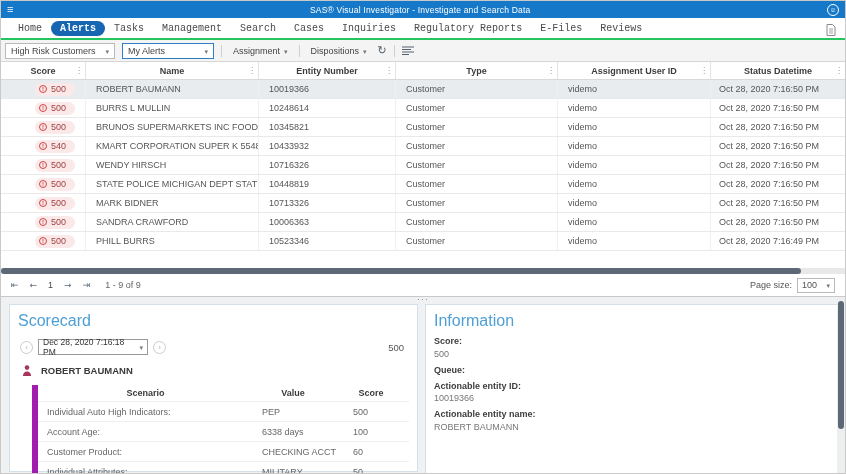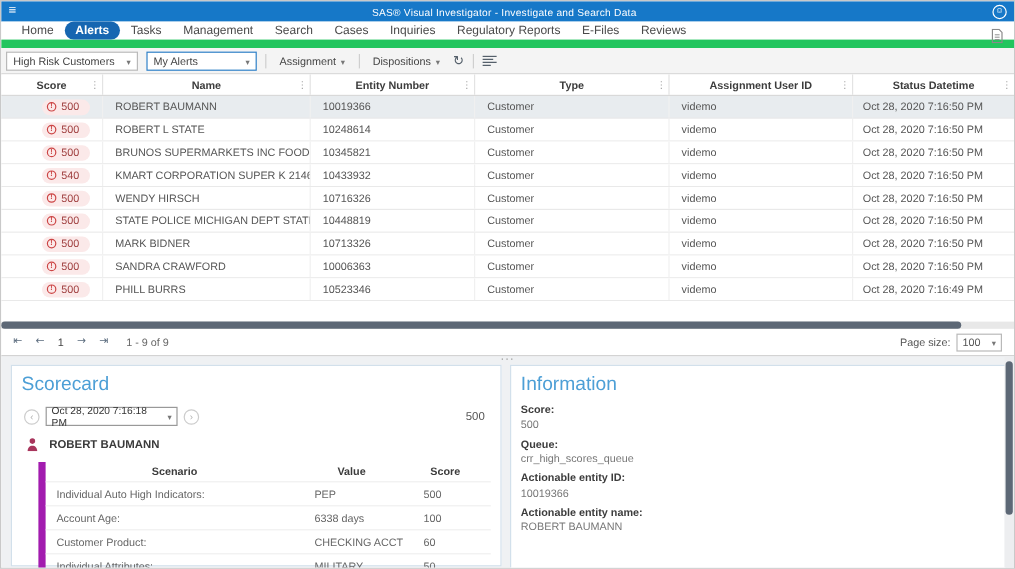--- a/index.html
+++ b/index.html
@@ -8,21 +8,21 @@
 
   
   .topbar { height:17px; background:#1678c8; display:flex; align-items:center; color:#fff; padding:0 6px; }
   .hamburger { font-size:11px; line-height:1; cursor:pointer; }
   .hamburger::before { content:"≡"; }
   .topbar-title { flex:1; text-align:center; font-size:8.5px; letter-spacing:.2px; }
   .user-btn { width:12px; height:12px; border:1px solid #fff; border-radius:50%; display:flex; align-items:center; justify-content:center; font-size:7px; }
   .user-btn::before { content:"☺"; position:relative; top:-0.5px; }
 
   
-  .navbar { height:22px; background:#fff; border-bottom:7px solid #22c55e; display:flex; align-items:center; padding:0 8px; position:relative; }
+  .navbar { height:22px; background:#fff; border-bottom:2px solid #22c55e; display:flex; align-items:center; padding:0 8px; position:relative;font-family:Liberation Mono, monospace; }
   .tab { font-size:10px; color:#4a4a4a; padding:2px 9px; cursor:pointer; white-space:nowrap; }
   .tab.active { background:#1666b1; color:#fff; border-radius:9px; font-weight:bold; }
   .doc-icon { position:absolute; right:9px; top:5px; }
 
   
   .toolbar { height:22px; background:#f4f4f4; border-bottom:1px solid #d5d5d5; display:flex; align-items:center; padding:0 4px; gap:7px; font-size:9px; color:#444; }
   .select { background:#fff; border:1px solid #b9b9b9; height:16px; display:flex; align-items:center; justify-content:space-between; padding:0 5px; cursor:pointer; }
   .select.focused { border:1px solid #2e7fc6; }
   .w1 { width:110px; } .w2 { width:92px; }
   .caret::after { content:"▾"; color:#777; font-size:7px; margin-left:4px; }
@@ -189,21 +189,21 @@
       <div class="td">videmo</div>
       <div class="td">Oct 28, 2020 7:16:50 PM</div>
     </div>
     <div class="grid-cols tr">
       <div class="td score">
           <span class="badge">
             <span class="excl"></span>
             <span>500</span>
           </span>
         </div>
-      <div class="td">ROBERT L STATE</div>
+      <div class="td">BURRS L MULLIN</div>
       <div class="td">10248614</div>
       <div class="td">Customer</div>
       <div class="td">videmo</div>
       <div class="td">Oct 28, 2020 7:16:50 PM</div>
     </div>
     <div class="grid-cols tr">
       <div class="td score">
           <span class="badge">
             <span class="excl"></span>
             <span>500</span>
@@ -215,21 +215,21 @@
       <div class="td">videmo</div>
       <div class="td">Oct 28, 2020 7:16:50 PM</div>
     </div>
     <div class="grid-cols tr">
       <div class="td score">
           <span class="badge">
             <span class="excl"></span>
             <span>540</span>
           </span>
         </div>
-      <div class="td">KMART CORPORATION SUPER K 2146</div>
+      <div class="td">KMART CORPORATION SUPER K 5548</div>
       <div class="td">10433932</div>
       <div class="td">Customer</div>
       <div class="td">videmo</div>
       <div class="td">Oct 28, 2020 7:16:50 PM</div>
     </div>
     <div class="grid-cols tr">
       <div class="td score">
           <span class="badge">
             <span class="excl"></span>
             <span>500</span>
@@ -318,21 +318,21 @@
   </div>
 
   <div class="bottom">
     <span class="splitdots"></span>
 
     <div class="panel panel-left">
       <div class="ptitle">Scorecard</div>
       <div class="sc-controls">
         <span class="circle-btn prev"></span>
         <span class="sc-select">
-            <span>Oct 28, 2020 7:16:18 PM</span>
+            <span>Dec 28, 2020 7:16:18 PM</span>
             <span class="caret"></span>
           </span>
         <span class="circle-btn next"></span>
         <span class="sc-total">500</span>
       </div>
       <div class="sc-entity">
         <span style="display:flex;">
           <svg width="10" height="11" viewBox="0 0 10 11">
               <circle cx="5" cy="2.6" r="2.3" fill="#a8355c"></circle>
               <path d="M1 11c0-3 1.7-4.6 4-4.6S9 8 9 11z" fill="#a8355c"></path>
@@ -371,21 +371,20 @@
     </div>
 
     <div class="panel panel-right">
       <div class="ptitle">Information</div>
       <div class="info-field">
         <div class="info-label">Score:</div>
         <div class="info-value">500</div>
       </div>
       <div class="info-field">
         <div class="info-label">Queue:</div>
-        <div class="info-value">crr_high_scores_queue</div>
       </div>
       <div class="info-field">
         <div class="info-label">Actionable entity ID:</div>
         <div class="info-value">10019366</div>
       </div>
       <div class="info-field">
         <div class="info-label">Actionable entity name:</div>
         <div class="info-value">ROBERT BAUMANN</div>
       </div>
     </div>

